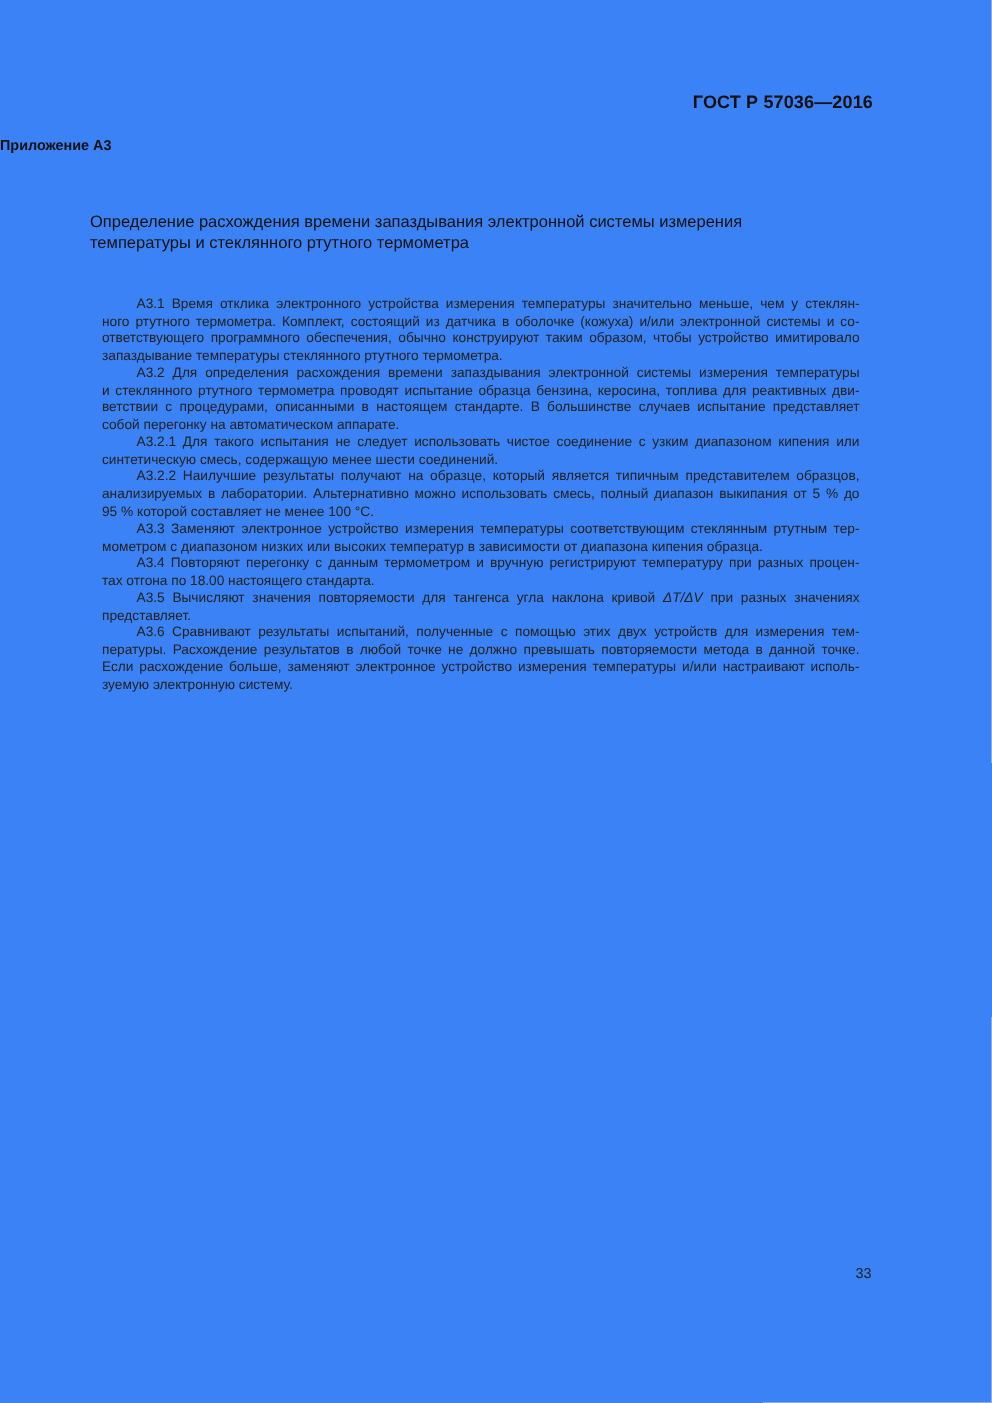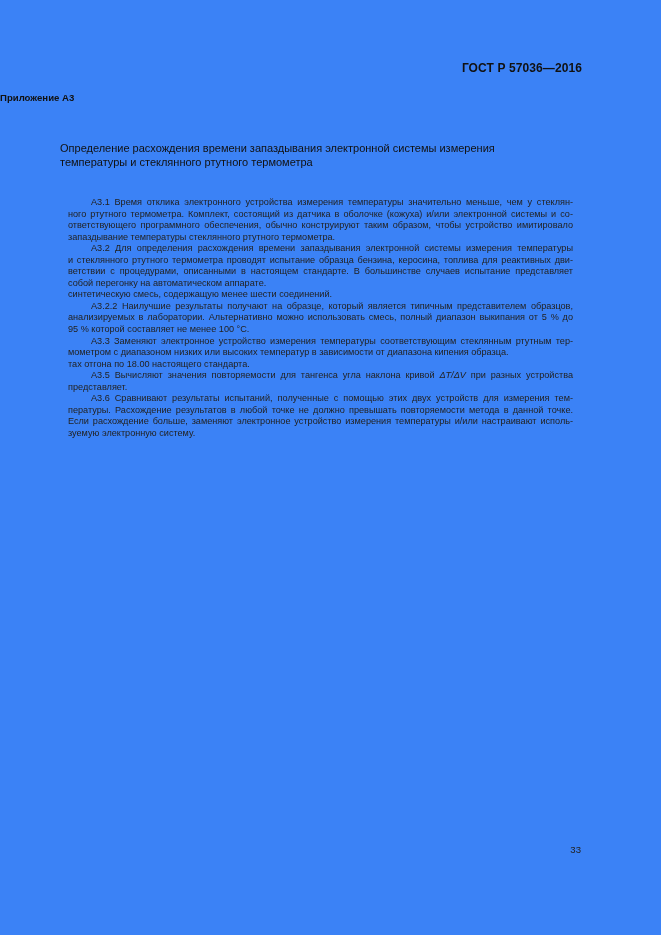--- a/index.html
+++ b/index.html
@@ -108,40 +108,42 @@
     </div>
 
     <div>
       <span class="line first">А3.2 Для определения расхождения времени запаздывания электронной системы измерения температуры</span>
       <span class="line">и стеклянного ртутного термометра проводят испытание образца бензина, керосина, топлива для реактивных дви-</span>
       <span class="line">ветствии с процедурами, описанными в настоящем стандарте. В большинстве случаев испытание представляет</span>
       <span class="line last">собой перегонку на автоматическом аппарате.</span>
     </div>
 
     <div>
+      <span class="line first">А3.2.1 Для такого испытания не следует использовать чистое соединение с узким диапазоном кипения или</span>
       <span class="line last">синтетическую смесь, содержащую менее шести соединений.</span>
     </div>
 
     <div>
       <span class="line first">А3.2.2 Наилучшие результаты получают на образце, который является типичным представителем образцов,</span>
       <span class="line">анализируемых в лаборатории. Альтернативно можно использовать смесь, полный диапазон выкипания от 5 % до</span>
       <span class="line last">95 % которой составляет не менее 100 °С.</span>
     </div>
 
     <div>
       <span class="line first">А3.3 Заменяют электронное устройство измерения температуры соответствующим стеклянным ртутным тер-</span>
       <span class="line last">мометром с диапазоном низких или высоких температур в зависимости от диапазона кипения образца.</span>
     </div>
 
     <div>
+      <span class="line first">А3.4 Повторяют перегонку с данным термометром и вручную регистрируют температуру при разных процен-</span>
       <span class="line last">тах отгона по 18.00 настоящего стандарта.</span>
     </div>
 
     <div>
-      <span class="line first"><span>А3.5 Вычисляют значения повторяемости для тангенса угла наклона кривой </span><span class="italic">ΔT/ΔV</span><span> при разных устройства</span></span>
+      <span class="line first"><span>А3.5 Вычисляют значения повторяемости для тангенса угла наклона кривой </span><span class="italic">ΔT/ΔV</span><span> при разных значениях</span></span>
       <span class="line last">представляет.</span>
     </div>
 
     <div>
       <span class="line first">А3.6 Сравнивают результаты испытаний, полученные с помощью этих двух устройств для измерения тем-</span>
       <span class="line">пературы. Расхождение результатов в любой точке не должно превышать повторяемости метода в данной точке.</span>
       <span class="line">Если расхождение больше, заменяют электронное устройство измерения температуры и/или настраивают исполь-</span>
       <span class="line last">зуемую электронную систему.</span>
     </div>
 

